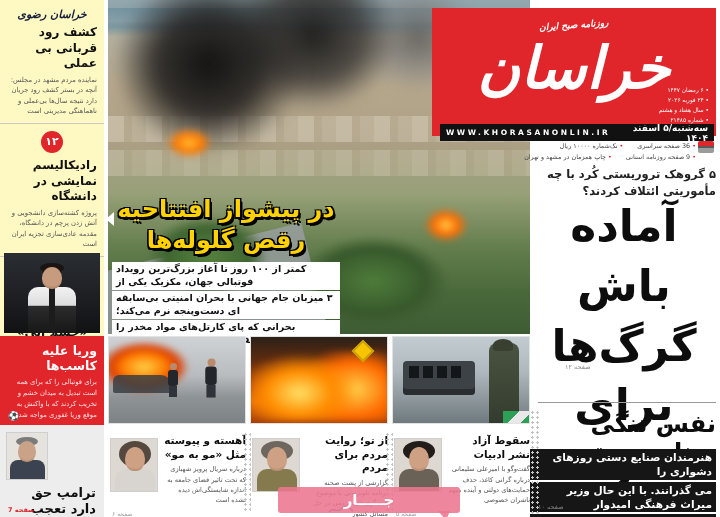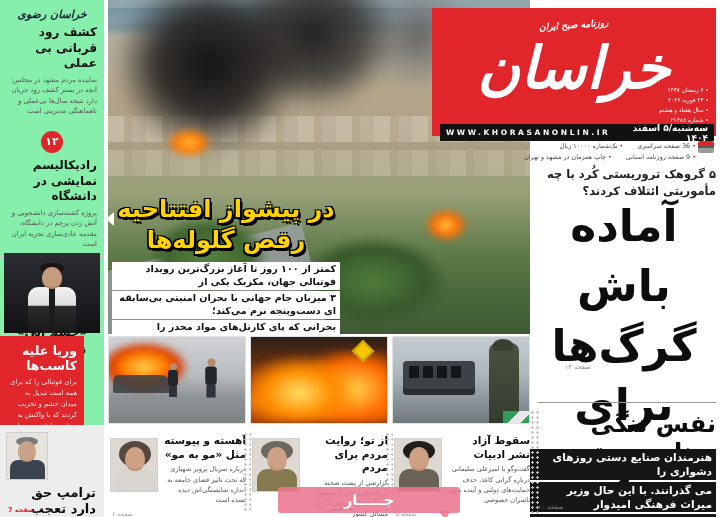--- a/index.html
+++ b/index.html
@@ -1,41 +1,41 @@
 <!DOCTYPE html>
 <html lang="fa" dir="rtl"><head>
 <meta charset="utf-8">
 <style>
   * { margin:0; padding:0; box-sizing:border-box; }
   body { background:#d8d8d8; font-family:"DejaVu Sans", sans-serif; }
   .page { position:relative; width:720px; height:517px; background:#ffffff;
           overflow:hidden; direction:rtl; margin:0 auto; }
 
   
-  .sidebar { position:absolute; left:0; top:0; width:104px; height:517px; background:#86efac; }
+  .sidebar { position:absolute; left:0; top:0; width:104px; height:517px; background:#fef9c3; }
   .sb-sec { padding:5px 7px 6px 7px; border-bottom:1px solid #c9c9c9; }
   .sb-logo { text-align:center; font-size:11px; font-weight:bold; font-style:italic;
              color:#16213e; padding:3px 0 4px 0; }
   .sb-title { font-size:12px; font-weight:bold; color:#111; text-align:right; line-height:1.3; margin-bottom:3px; }
   .sb-sub { font-size:6.8px; color:#555; text-align:right; line-height:1.55; }
   .sb-circle { width:22px; height:22px; border-radius:50%; background:#e0252b; color:#fff;
                font-size:11px; font-weight:bold; display:flex; align-items:center; justify-content:center;
                margin:2px auto 5px auto; }
   .sb-kicker { font-size:6.5px; color:#666; text-align:center; margin-bottom:3px; }
 
   .coach-photo { position:absolute; left:4px; top:253px; width:96px; height:80px;
                  background:linear-gradient(180deg,#2a2d31 0%,#1d1f23 55%,#101214 100%); overflow:hidden; }
   .coach-head { position:absolute; left:38px; top:14px; width:20px; height:22px; border-radius:50% 50% 45% 45%;
                 background:radial-gradient(circle at 50% 40%, #c79b7d 60%, #8c6a51 100%); }
   .coach-hair { position:absolute; left:36px; top:10px; width:24px; height:10px; border-radius:50%; background:#1a1512; }
   .coach-body { position:absolute; left:24px; top:34px; width:48px; height:46px; border-radius:10px 10px 0 0;
                 background:linear-gradient(180deg,#f2f2f2 0%,#dcdcdc 40%,#2c2c2c 41%,#171717 100%); }
   .coach-stripe { position:absolute; left:45px; top:34px; width:6px; height:46px; background:#1c1c1c; }
 
-  .sb-red { position:absolute; left:0; top:336px; width:84px; height:89px; background:#e0252b;
+  .sb-red { position:absolute; left:0; top:336px; width:104px; height:89px; background:#e0252b;
             padding:7px 7px 5px 7px; }
   .sb-red-title { color:#fff; font-size:12.5px; font-weight:bold; text-align:right; margin-bottom:4px; }
   .sb-red-sub { color:#ffe2e2; font-size:6.8px; text-align:right; line-height:1.6; }
   .ball-icon { position:absolute; right:84px; bottom:4px; font-size:9px; }
 
   .sb-note { position:absolute; left:0; top:425px; width:104px; height:92px; background:#ededed; padding:5px 6px; }
   .note-photo { position:absolute; left:6px; top:7px; width:42px; height:48px; background:#e6e2dd; border:1px solid #cfcfcf; overflow:hidden; }
   .note-face { position:absolute; left:11px; top:8px; width:18px; height:21px; border-radius:50% 50% 46% 46%;
                background:radial-gradient(circle at 50% 42%, #caa287 62%, #95705a 100%); }
   .note-hair { position:absolute; left:9px; top:4px; width:22px; height:9px; border-radius:50%; background:#7b7b7b; }
@@ -71,21 +71,21 @@
   .tree1 { left:40px; top:216px; width:120px; height:80px; background:radial-gradient(closest-side,#55823f,#3f6530 70%,rgba(60,95,45,0)); }
   .tree2 { left:190px; top:236px; width:150px; height:90px; background:radial-gradient(closest-side,#4e7c3a,#38592c 70%,rgba(55,90,44,0)); }
   .road { position:absolute; left:-30px; top:250px; width:240px; height:110px; background:#9aa0a2;
           transform:rotate(-14deg); opacity:.8; }
 
   .story-box { position:absolute; left:112px; top:194px; width:228px; }
   .story-headline { color:#ffd200; font-weight:bold; font-size:24px; line-height:1.3; text-align:center;
     text-shadow:-1.5px -1.5px 0 #000, 1.5px -1.5px 0 #000, -1.5px 1.5px 0 #000, 1.5px 1.5px 0 #000, 2.5px 2.5px 0 #000; }
   .story-pointer { position:absolute; left:-6px; top:18px; width:0; height:0;
     border-top:7px solid transparent; border-bottom:7px solid transparent; border-right:8px solid #fff; }
-  .story-body { margin-top:6px; text-align:right; }
+  .story-body { margin-top:6px; text-align:left; }
   .story-body span { display:inline-block; background:#fff; color:#111; font-size:9.6px; font-weight:bold;
     padding:1px 4px; margin-bottom:1px; line-height:1.35; }
   .story-page { display:inline-block; background:#f08300; color:#fff; font-size:7.5px; font-weight:bold;
     padding:1px 6px; margin-top:2px; }
 
   
   .masthead { position:absolute; left:432px; top:8px; width:284px; height:128px; background:#e0252b; }
   .tagline { position:absolute; right:108px; top:12px; color:#fff; font-size:9px; font-style:italic;
              transform:rotate(-4deg); font-weight:bold; }
   .logo { position:absolute; left:0; right:0; top:26px; text-align:center; color:#fff; font-size:58px;

